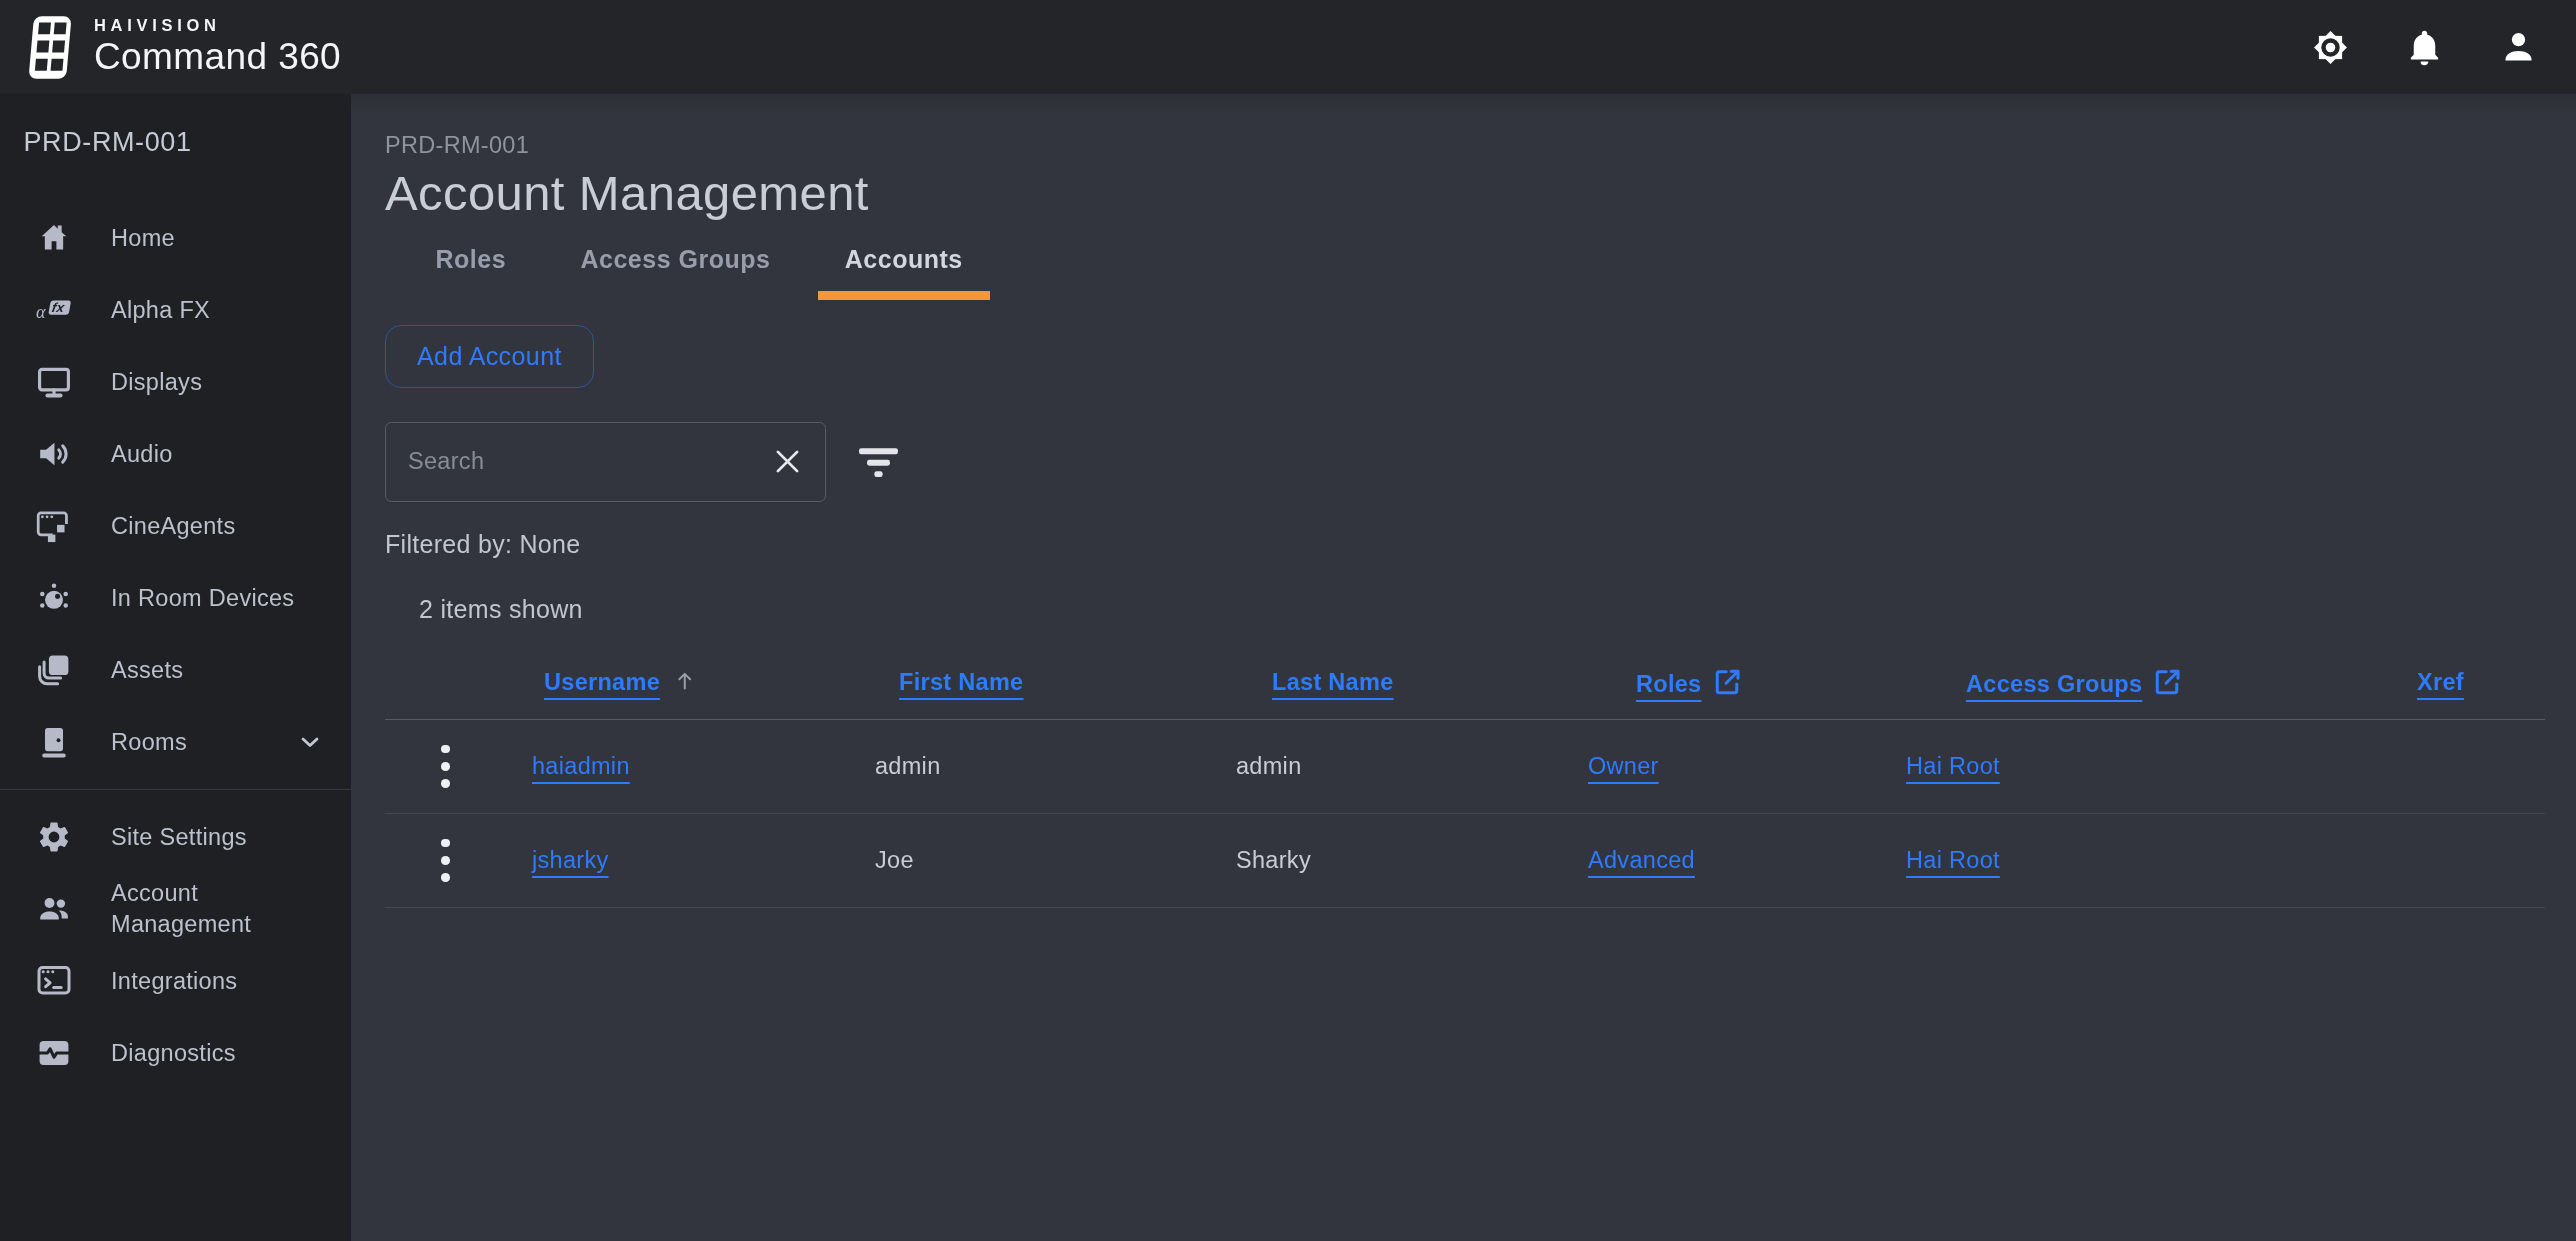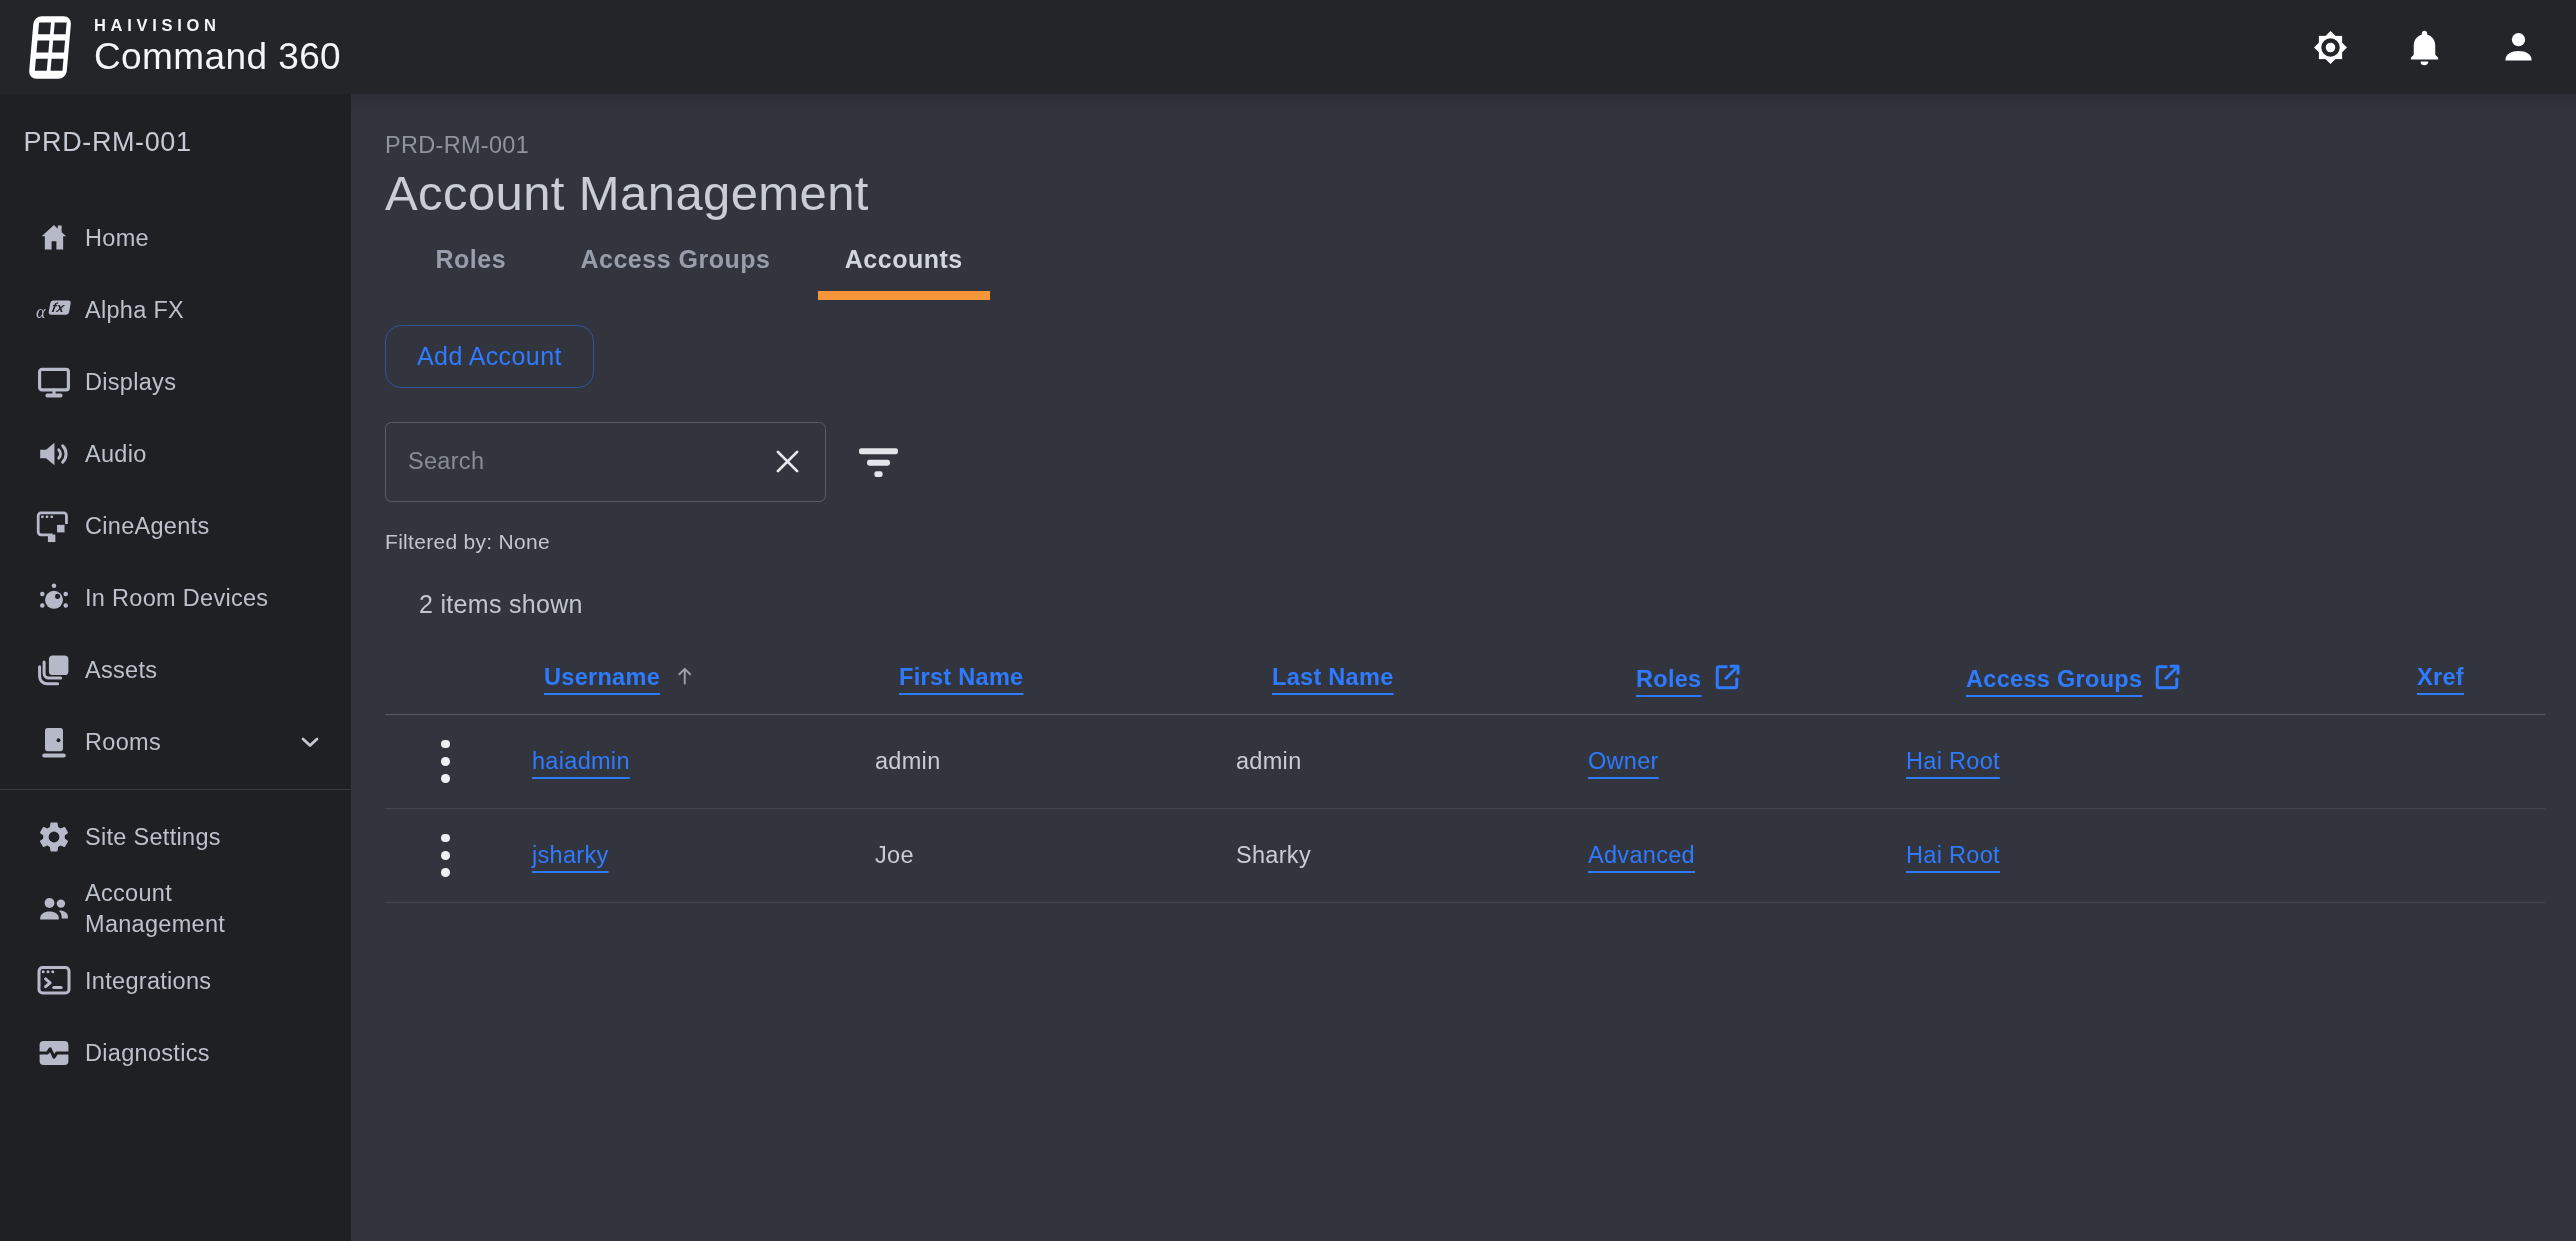--- a/index.html
+++ b/index.html
@@ -21,21 +21,21 @@
   .tb-btn svg { width:41px; height:41px; }
 
   
   .body-row { display:flex; height:1148px; }
   .sidebar { width:351px; flex:none; background:#1e2024; color:#bcc1cc; }
   .site-label { margin:33px 0 0 23.5px; font-size:27px; color:#c6cad4; letter-spacing:0.6px; }
   .nav { margin-top:44px; }
   .nav-item { display:flex; align-items:center; min-height:72px; padding:0 27px 0 28px; cursor:pointer; }
   .nav-icon { width:52px; flex:none; display:flex; align-items:center; justify-content:center; color:#b6bac8; }
   .nav-icon svg { width:36px; height:36px; }
-  .nav-label { margin-left:5px; font-size:23.5px; color:#bcc1cc; line-height:1.3; }
+  .nav-label { margin-left:31px; font-size:23.5px; color:#bcc1cc; line-height:1.3; }
   .nav-label.wrap { max-width:169px; }
   .nav-chevron { margin-left:auto; color:#c3c7d1; display:flex; }
   .nav-chevron svg { width:28px; height:28px; }
   .nav-divider { border:none; border-top:1.6px solid #35383e; margin:11px 0; }
 
   
   .main { flex:1; position:relative; background:#32353d; padding:38px 31px 0 34px; overflow:hidden; }
   .main::before { content:""; position:absolute; left:0; top:0; right:0; height:20.4px;
                   background:linear-gradient(#23252a66, transparent); pointer-events:none; }
   .breadcrumb { font-size:23.5px; color:#8e939e; }
@@ -56,21 +56,21 @@
                 display:flex; align-items:center; }
   .search-input { flex:1; height:100%; background:transparent; border:none; outline:none; padding:0 67px 0 22px;
                   font-family:inherit; font-size:23.5px; color:#e8eaee; letter-spacing:0.3px; }
   .search-input::placeholder { color:#878c96; }
   .clear-btn { position:absolute; right:12.5px; top:0; bottom:0; width:50px; display:flex; align-items:center;
                justify-content:center; background:none; border:none; cursor:pointer; color:#e8eaee; }
   .clear-btn svg { width:33px; height:33px; }
   .filter-btn { margin-left:25px; background:none; border:none; cursor:pointer; color:#e3e5ea;
                 display:flex; align-items:center; justify-content:center; width:55px; height:55px; }
 
-  .filtered-by { margin-top:28px; font-size:21px; color:#c2c6cf; }
+  .filtered-by { margin-top:28px; font-size:25px; color:#c2c6cf; }
   .items-shown { margin-top:36px; padding-left:34px; font-size:25px; color:#c2c6cf; }
 
   
   .table { margin-top:22px; }
   .tr { display:grid; grid-template-columns:147px 343px 361px 352px 318px 439px 1fr; align-items:center; }
   .thead { min-height:74px; border-bottom:1.6px solid #595c64;gap:12px; }
   .trow { min-height:94px; border-bottom:1.6px solid #45484f; }
   .th { font-size:23.5px; font-weight:700; }
   .th a, .cell a { color:var(--accent-blue,#2e7bff); text-decoration:underline;
                    text-decoration-thickness:2.4px; text-underline-offset:7.8px; }

